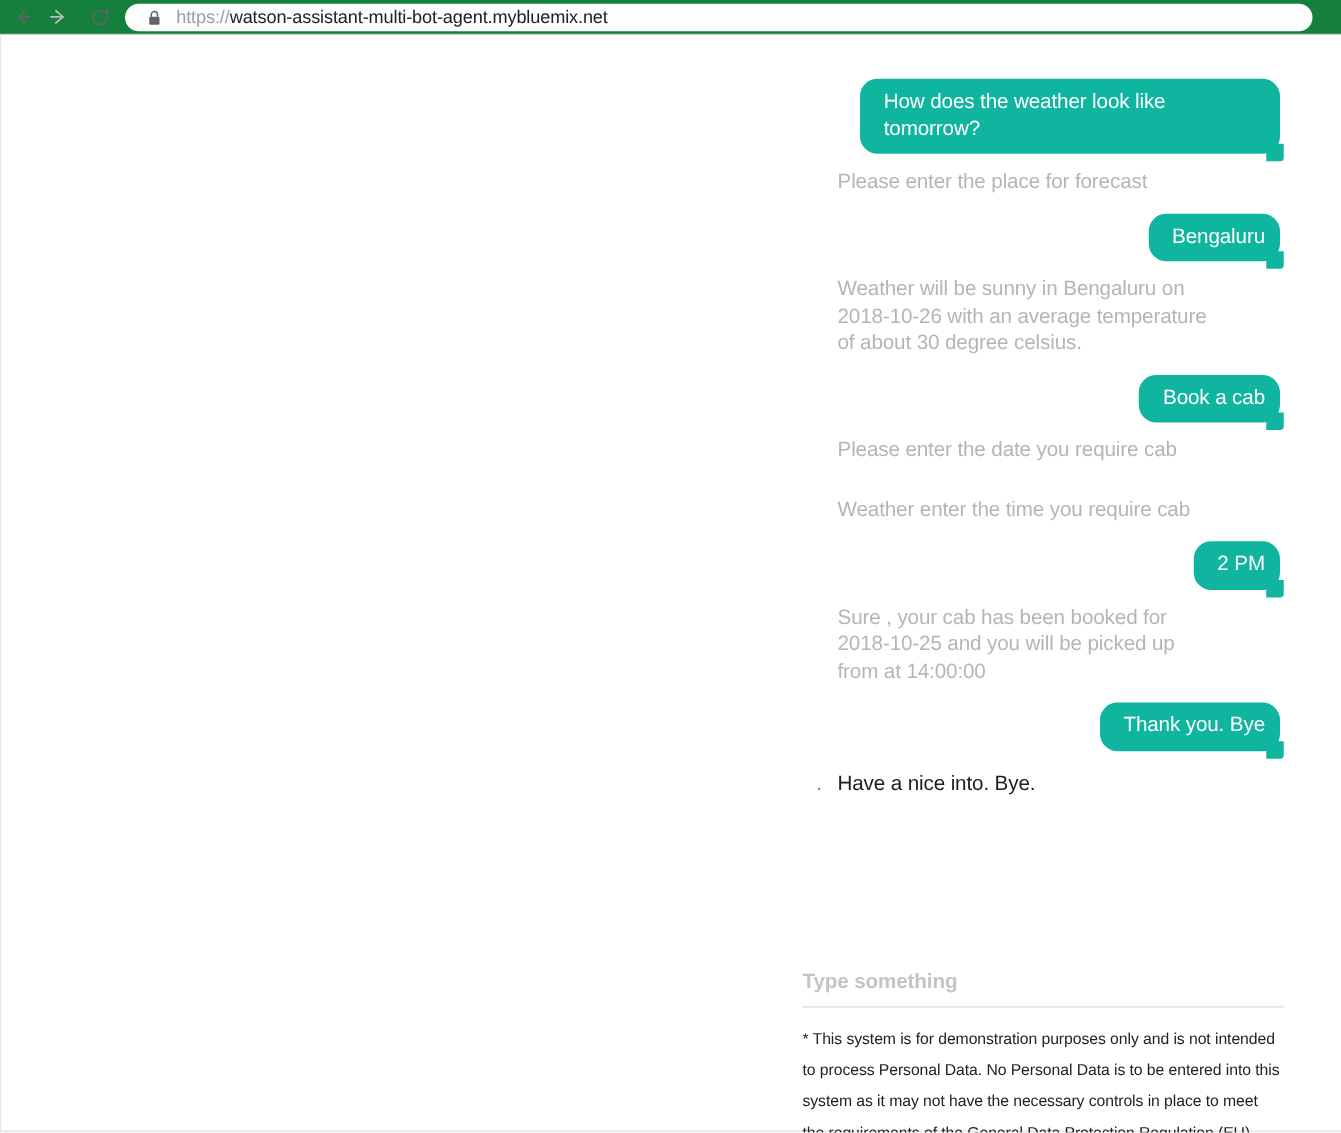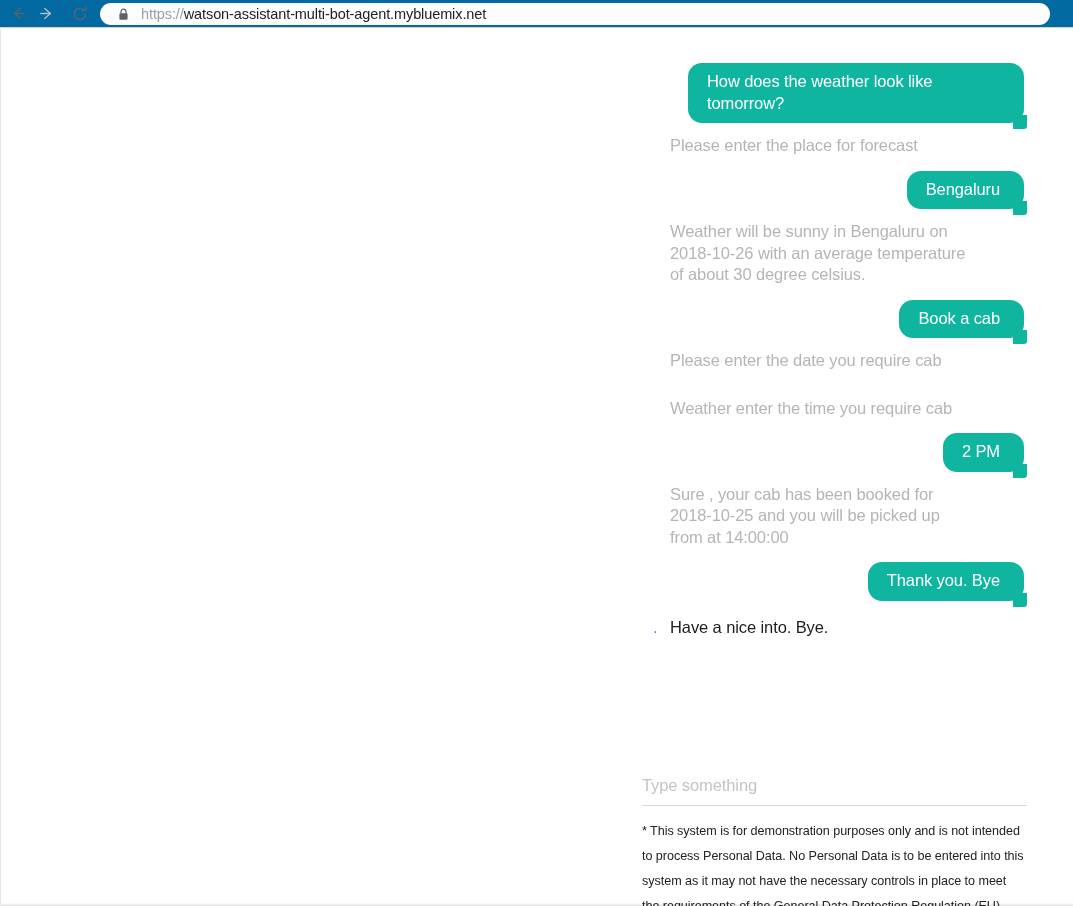--- a/index.html
+++ b/index.html
@@ -14,21 +14,21 @@
     font-family: "Liberation Sans", sans-serif;
     -webkit-font-smoothing: antialiased;
   }
 
   
   .browser-bar {
     position: absolute;
     left: 0; top: 0;
     width: 1073px;
     height: 28px;
-    background: #0369a1;
+    background: #15803d;
     border-bottom: 1px solid #d2d2d2;
     box-sizing: border-box;
     display: flex;
     align-items: center;
   }
   .nav-btn {
     width: 28px;
     height: 28px;
     display: flex;
     align-items: center;
@@ -133,21 +133,21 @@
   }
 
   
   .bubble {
     position: relative;
     background: #10b5a0;
     color: #ffffff;
     font-size: 16.5px;
     line-height: 21.5px;
     letter-spacing: -0.1px;
-    padding: 8px 24px 9px 19px;
+    padding: 8px 12px 9px 19px;
     border-radius: 14px;
     max-width: 336px;
     box-sizing: border-box;
     margin-right: 3px;
   }
   .bubble::after {
     content: "";
     position: absolute;
     right: -3px;
     bottom: -6px;
@@ -174,20 +174,21 @@
     width: 384px;
     border: none;
     outline: none;
     background: transparent;
     font-family: "Liberation Sans", sans-serif;
     font-size: 16.5px;
     line-height: 22px;
     letter-spacing: -0.1px;
     color: #3c3c3c;
     padding: 0;
+    font-weight: bold;
   }
   .composer-input::placeholder { color: #c4c4c4; }
 
   
   .disclaimer {
     position: absolute;
     left: 0;
     top: 790px;
     width: 384px;
     color: #222222;

